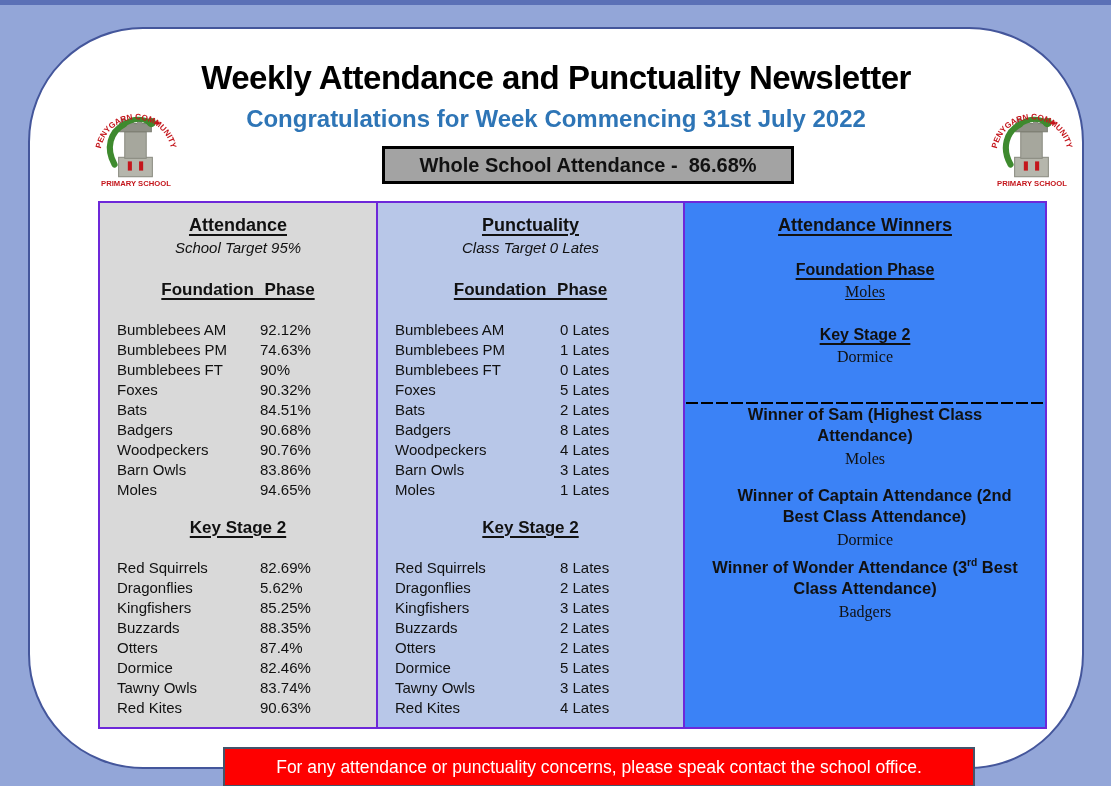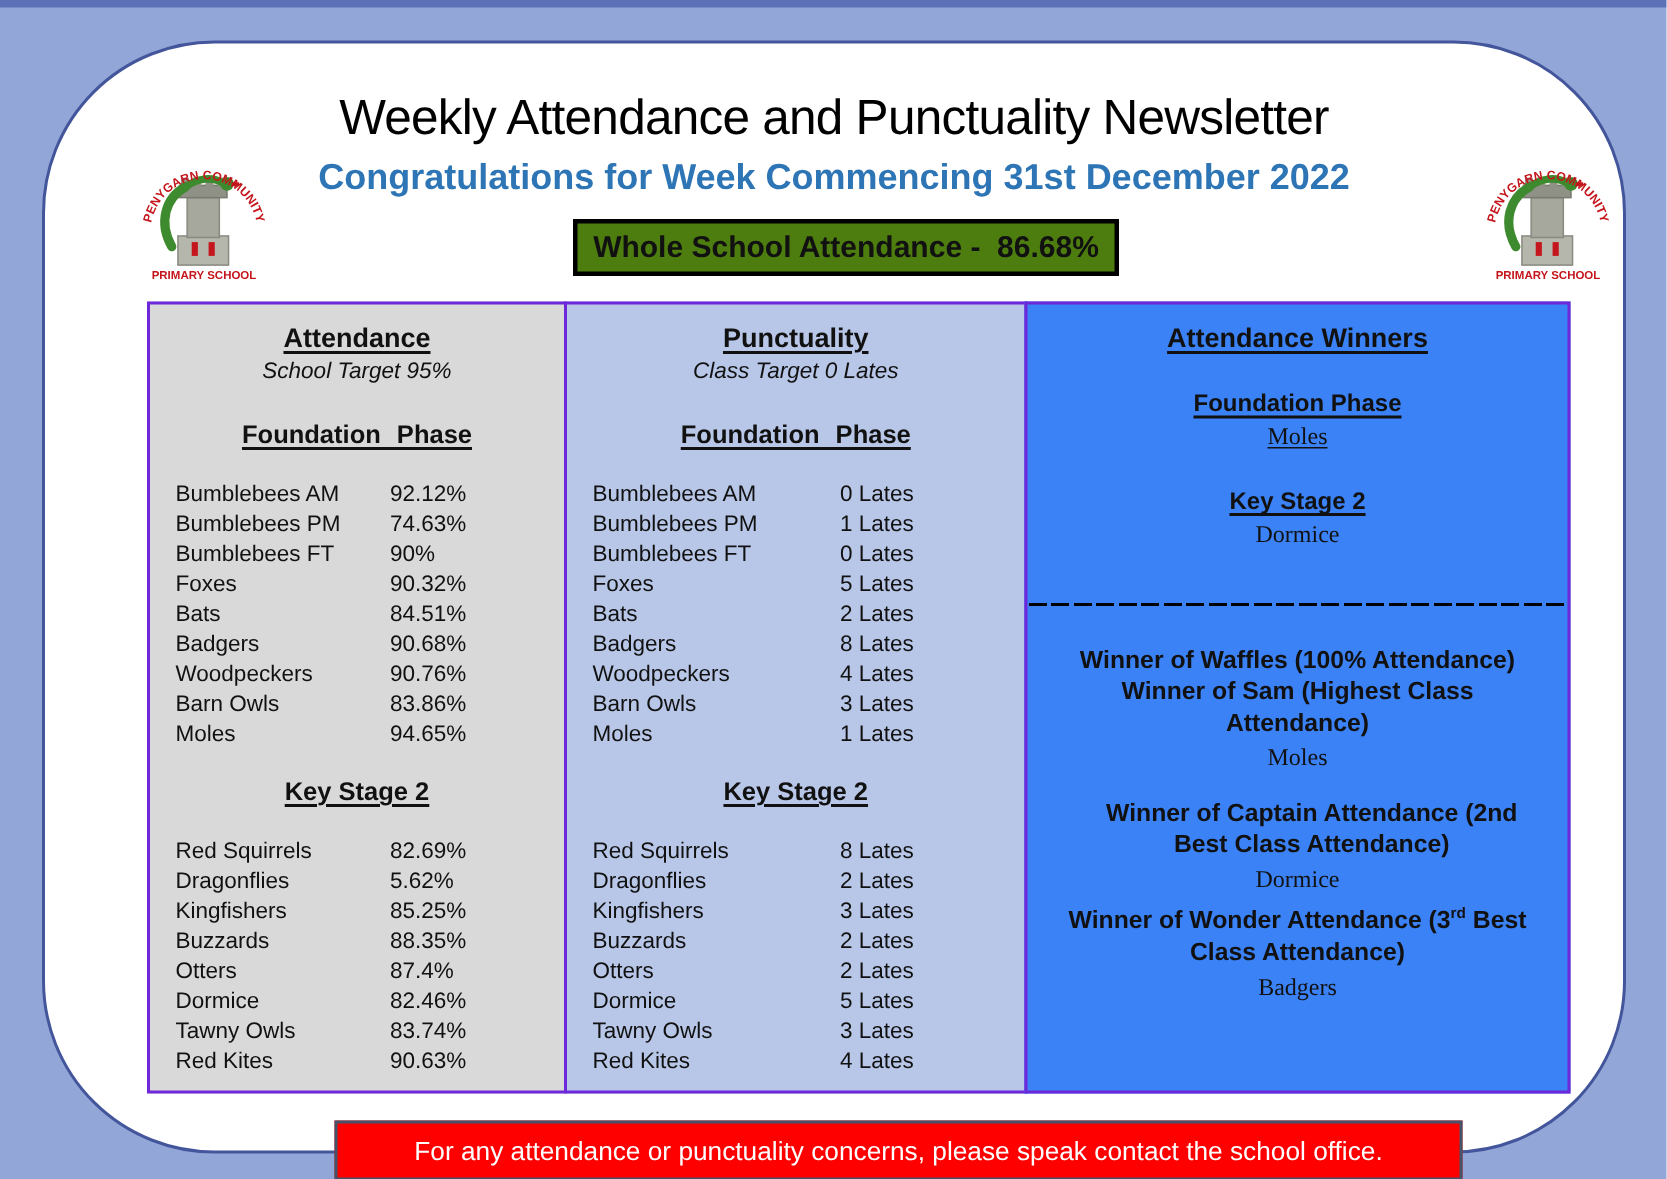--- a/index.html
+++ b/index.html
@@ -9,31 +9,31 @@
     font-family:"Liberation Sans","DejaVu Sans",sans-serif;
     color:#111;
   }
   .top-strip{position:absolute;left:0;top:0;width:100%;height:5px;background:#5b70b6;}
   .sheet{
     position:absolute;left:28px;top:27px;width:1052px;height:738px;
     background:#ffffff;border:2px solid #44569b;border-radius:115px;
   }
   .title{
     position:absolute;left:0;top:30px;width:100%;text-align:center;
-    font-size:33px;font-weight:normal;letter-spacing:-0.5px;color:#000;
+    font-size:33px;font-weight:bold;letter-spacing:-0.5px;color:#000;
   }
   .subtitle{
     position:absolute;left:0;top:76px;width:100%;text-align:center;
     font-size:24px;font-weight:bold;color:#2e75b6;
   }
   .logo{position:absolute;width:92px;height:92px;top:68px;}
   .logo.left{left:60px;} .logo.right{left:956px;}
   .yellow-banner{
-    position:absolute;left:352px;top:117px;width:364px;height:38px;
-    background:#4d7c0f;border:3px solid #000;box-sizing:border-box;
+    position:absolute;left:352px;top:117px;width:412px;height:38px;
+    background:#a3a3a3;border:3px solid #000;box-sizing:border-box;
     display:flex;align-items:center;justify-content:center;
     font-size:20px;font-weight:bold;white-space:pre;
   }
   .table{
     position:absolute;left:68px;top:172px;width:980px;height:528px;
     display:flex;
   }
   .col{border:2px solid #6d28d9;box-sizing:border-box;padding-top:12px;}
   .col + .col{margin-left:-2px;}
   .col-attendance{width:280px;background:#d9d9d9;}
@@ -77,21 +77,21 @@
   }
 </style>
 </head>
 <body>
 
 <div class="top-strip"></div>
 
 <div class="sheet">
 
   <div class="title">Weekly Attendance and Punctuality Newsletter</div>
-  <div class="subtitle">Congratulations for Week Commencing 31st December 2022</div>
+  <div class="subtitle">Congratulations for Week Commencing 31st July 2022</div>
 
   <div class="logo left">
     <svg viewBox="0 0 90 90" width="92" height="92">
       <defs>
           <path id="arcL" d="M 10 57 A 35 35 0 0 1 80 57" fill="none"></path>
         </defs>
       <g>
         <rect x="28" y="59" width="33" height="19" fill="#b5b6ac" stroke="#8a8b80" stroke-width="1"></rect>
         <rect x="34" y="34" width="21" height="26" fill="#a6a79d" stroke="#8a8b80" stroke-width="1"></rect>
         <rect x="29" y="26" width="31" height="8" fill="#8f9086" stroke="#7a7b70" stroke-width="1"></rect>
@@ -306,21 +306,20 @@
         </div>
     </div>
 
     <div class="col col-winners">
       <div class="panel-heading">Attendance Winners</div>
       <div class="winners-sub">Foundation Phase</div>
       <div class="winner-name und">Moles</div>
       <div class="winners-sub">Key Stage 2</div>
       <div class="winner-name">Dormice</div>
       <div class="divider"></div>
-      <div class="award-line" style="margin-top:26px;">Winner of Waffles (100% Attendance)</div>
       <div class="award-line">Winner of Sam (Highest Class Attendance)</div>
       <div class="winner-name">Moles</div>
       <div class="award-line" style="margin-top:17px;padding-left:41px;">Winner of Captain Attendance (2nd Best Class Attendance)</div>
       <div class="winner-name">Dormice</div>
       <div class="award-line" style="margin-top:3px;"><span>Winner of Wonder Attendance (3</span><sup>rd</sup><span> Best Class Attendance)</span></div>
       <div class="winner-name">Badgers</div>
     </div>
   </div>
 
   <div class="footer-banner">For any attendance or punctuality concerns, please speak contact the school office.</div>

